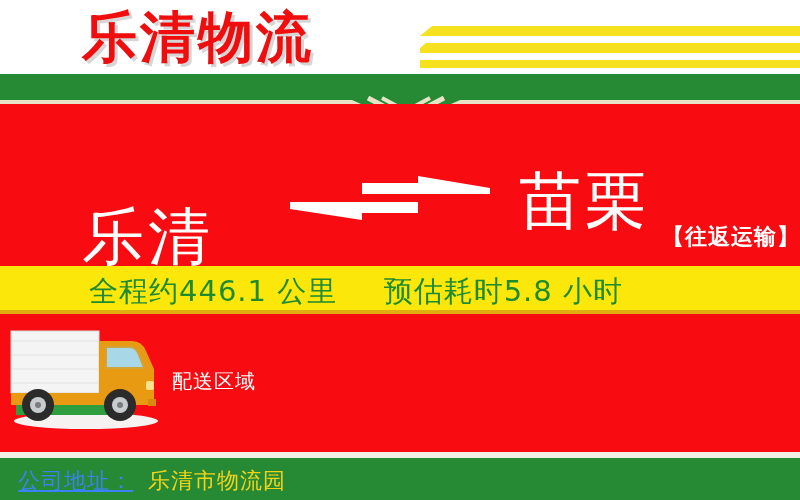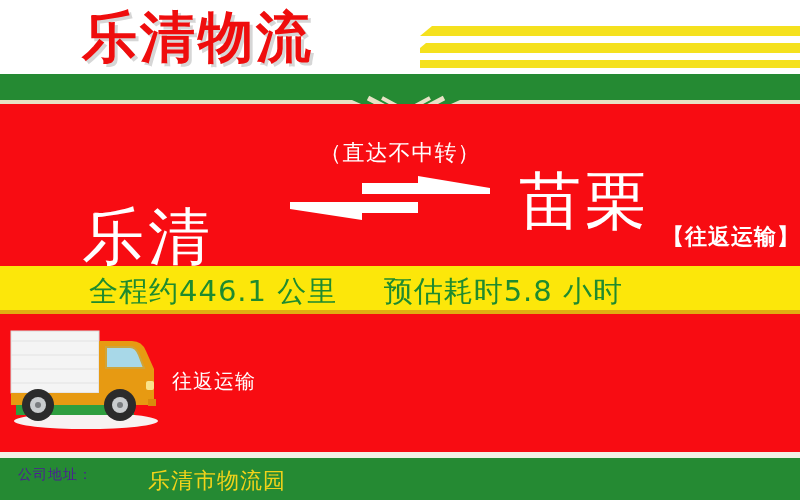--- a/index.html
+++ b/index.html
@@ -184,24 +184,25 @@
   }
   .footer-band {
     position: absolute;
     left: 0; top: 458px;
     width: 800px; height: 42px;
     background: #258a33;
   }
   .footer-label {
     position: absolute;
     left: 18px; top: 466px;
-    font-size: 14px;
-    color: #4c1d95;
-    letter-spacing: 1px;
-    white-space: nowrap;
+    font-size: 22px;
+    color: #3b82f6;
+    letter-spacing: 1px;
+    white-space: nowrap;
+    text-decoration: underline;
   }
   .footer-value {
     position: absolute;
     left: 148px; top: 466px;
     font-size: 22px;
     color: #f2d31a;
     letter-spacing: 1px;
     white-space: nowrap;
   }
 </style>
@@ -231,21 +232,20 @@
       <polyline points="16,24 54,44 92,24" fill="none" stroke="#e8e2c6" stroke-width="5"></polyline>
       <polyline points="30,24 54,37 78,24" fill="none" stroke="#e8e2c6" stroke-width="4"></polyline>
     </svg>
   </div>
 
   <div class="red-band"></div>
 
   <div class="city-origin">乐清</div>
   <div class="city-dest">苗栗</div>
 
-  <div class="note-top">（直达不中转）</div>
   <div class="note-bottom">【往返运输】</div>
 
   <div class="arrow-wrap">
     <svg width="200" height="44" viewBox="0 0 200 44">
       <polygon points="200,12 128,0 128,7 72,7 72,18 200,18" fill="#ffffff"></polygon>
       <polygon points="0,33 72,44 72,37 128,37 128,26 0,26" fill="#ffffff"></polygon>
     </svg>
   </div>
 
   <div class="yellow-band"></div>
@@ -284,20 +284,20 @@
       <circle cx="30" cy="80" r="16" fill="#2b2b2b"></circle>
       <circle cx="30" cy="80" r="8" fill="#c9ccce"></circle>
       <circle cx="30" cy="80" r="3" fill="#7a7d80"></circle>
       <circle cx="112" cy="80" r="16" fill="#2b2b2b"></circle>
       <circle cx="112" cy="80" r="8" fill="#c9ccce"></circle>
       <circle cx="112" cy="80" r="3" fill="#7a7d80"></circle>
     </svg>
   </div>
 
 
-  <div class="coverage-text">往返运输</div>
+  <div class="coverage-text">配送区域</div>
 
   <div class="footer-sep"></div>
   <div class="footer-band"></div>
   <div class="footer-label">公司地址：</div>
   <div class="footer-value">乐清市物流园</div>
 
 </div>
 
 </body></html>

